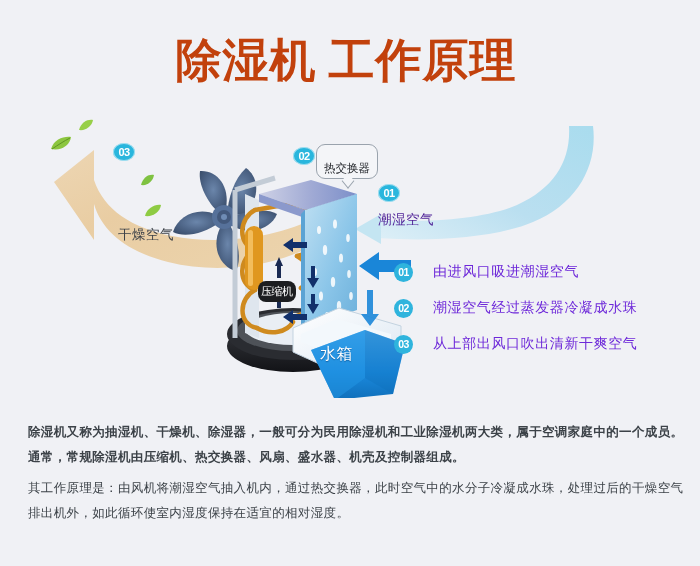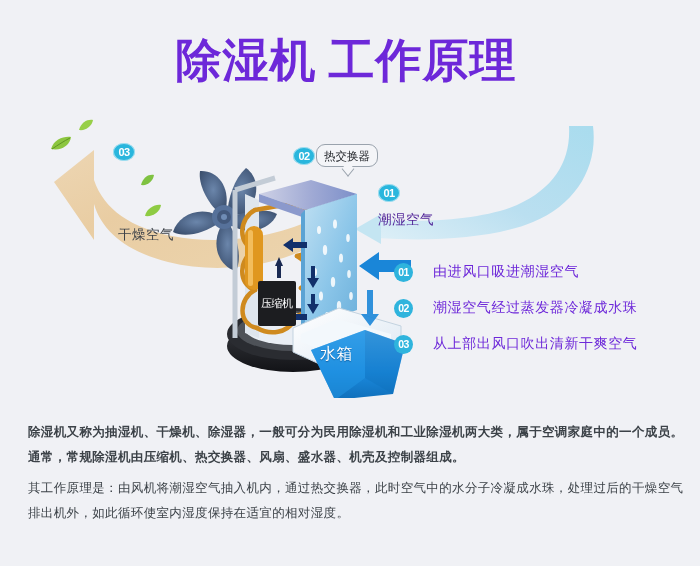--- a/index.html
+++ b/index.html
@@ -17,21 +17,21 @@
 
   
   .title {
     position: absolute;
     top: 30px;
     left: 0;
     width: 692px;
     text-align: center;
     font-size: 46px;
     font-weight: bold;
-    color: #6d28d9;
+    color: #c2410c;
     letter-spacing: 1px;
     line-height: 60px;
     white-space: nowrap;
   }
   .title .t-space { display: inline-block; width: 12px; }
 
   
   .diagram {
     position: absolute;
     top: 118px;
@@ -95,21 +95,21 @@
   }
   .dbadge.b03 { left: 113px; top: 25px; }
   .dbadge.b02 { left: 293px; top: 29px; }
   .dbadge.b01 { left: 378px; top: 66px; }
 
   
   .callout {
     position: absolute;
     left: 316px;
     top: 26px;
-    padding: 4px 7px 3px;
+    padding: 16px 7px 3px;
     border: 1px solid #9aa3ad;
     border-radius: 9px;
     background: #f4f5f8;
     font-size: 11.5px;
     color: #23262b;
     white-space: nowrap;
     line-height: 14px;
   }
   .callout:after {
     content: "";
@@ -143,22 +143,22 @@
     white-space: nowrap;
     letter-spacing: .5px;
   }
   .lbl-compressor {
     position: absolute;
     left: 258px;
     top: 163px;
     font-size: 11px;
     color: #ffffff;
     background: #1c1d20;
-    padding: 15px 3px;
-    border-radius: 2px;
+    padding: 3px 3px;
+    border-radius: 8px;
     white-space: nowrap;
     z-index: 9;
     letter-spacing: -.5px;
   }
   .lbl-tank {
     position: absolute;
     left: 320px;
     top: 226px;
     font-size: 16px;
     color: #ffffff;

